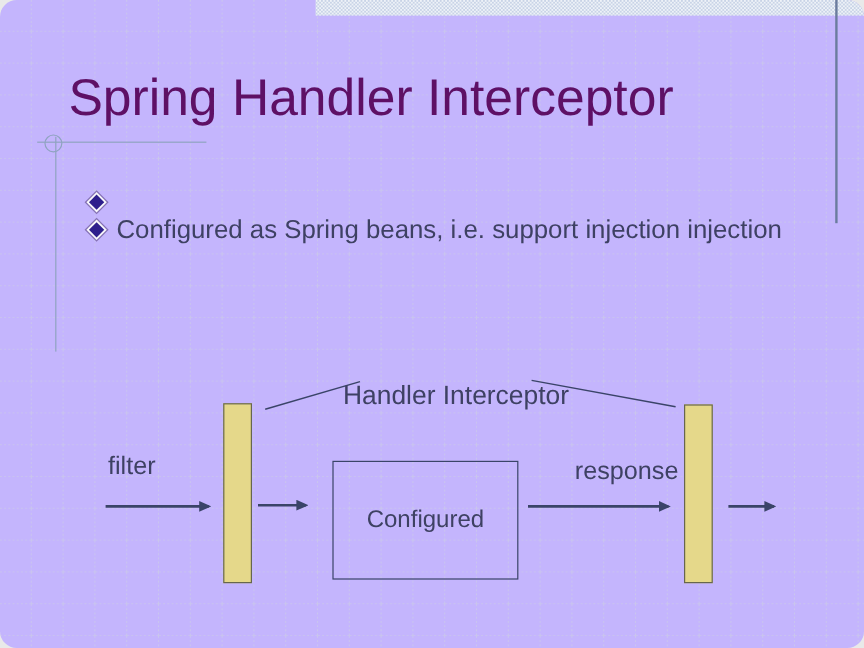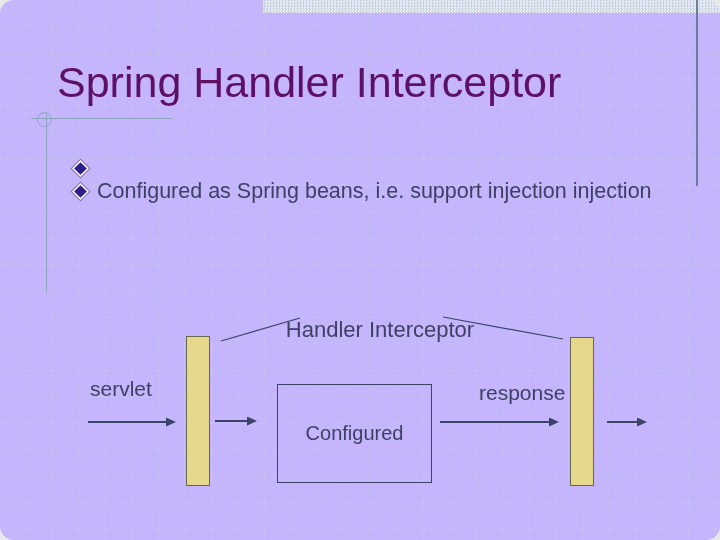--- a/index.html
+++ b/index.html
@@ -119,16 +119,16 @@
     <path class="arrow" d="M607,422 L645,422" marker-end="url(#ah)"></path>
   </svg>
 
   <div class="ybar left"></div>
   <div class="ybar right"></div>
 
   <div class="controller-box">
     <span class="box-label">Configured</span>
   </div>
 
-  <div class="flow-label request">servlet</div>
+  <div class="flow-label request">filter</div>
   <div class="flow-label response">response</div>
 
 </div>
 
 </body></html>

